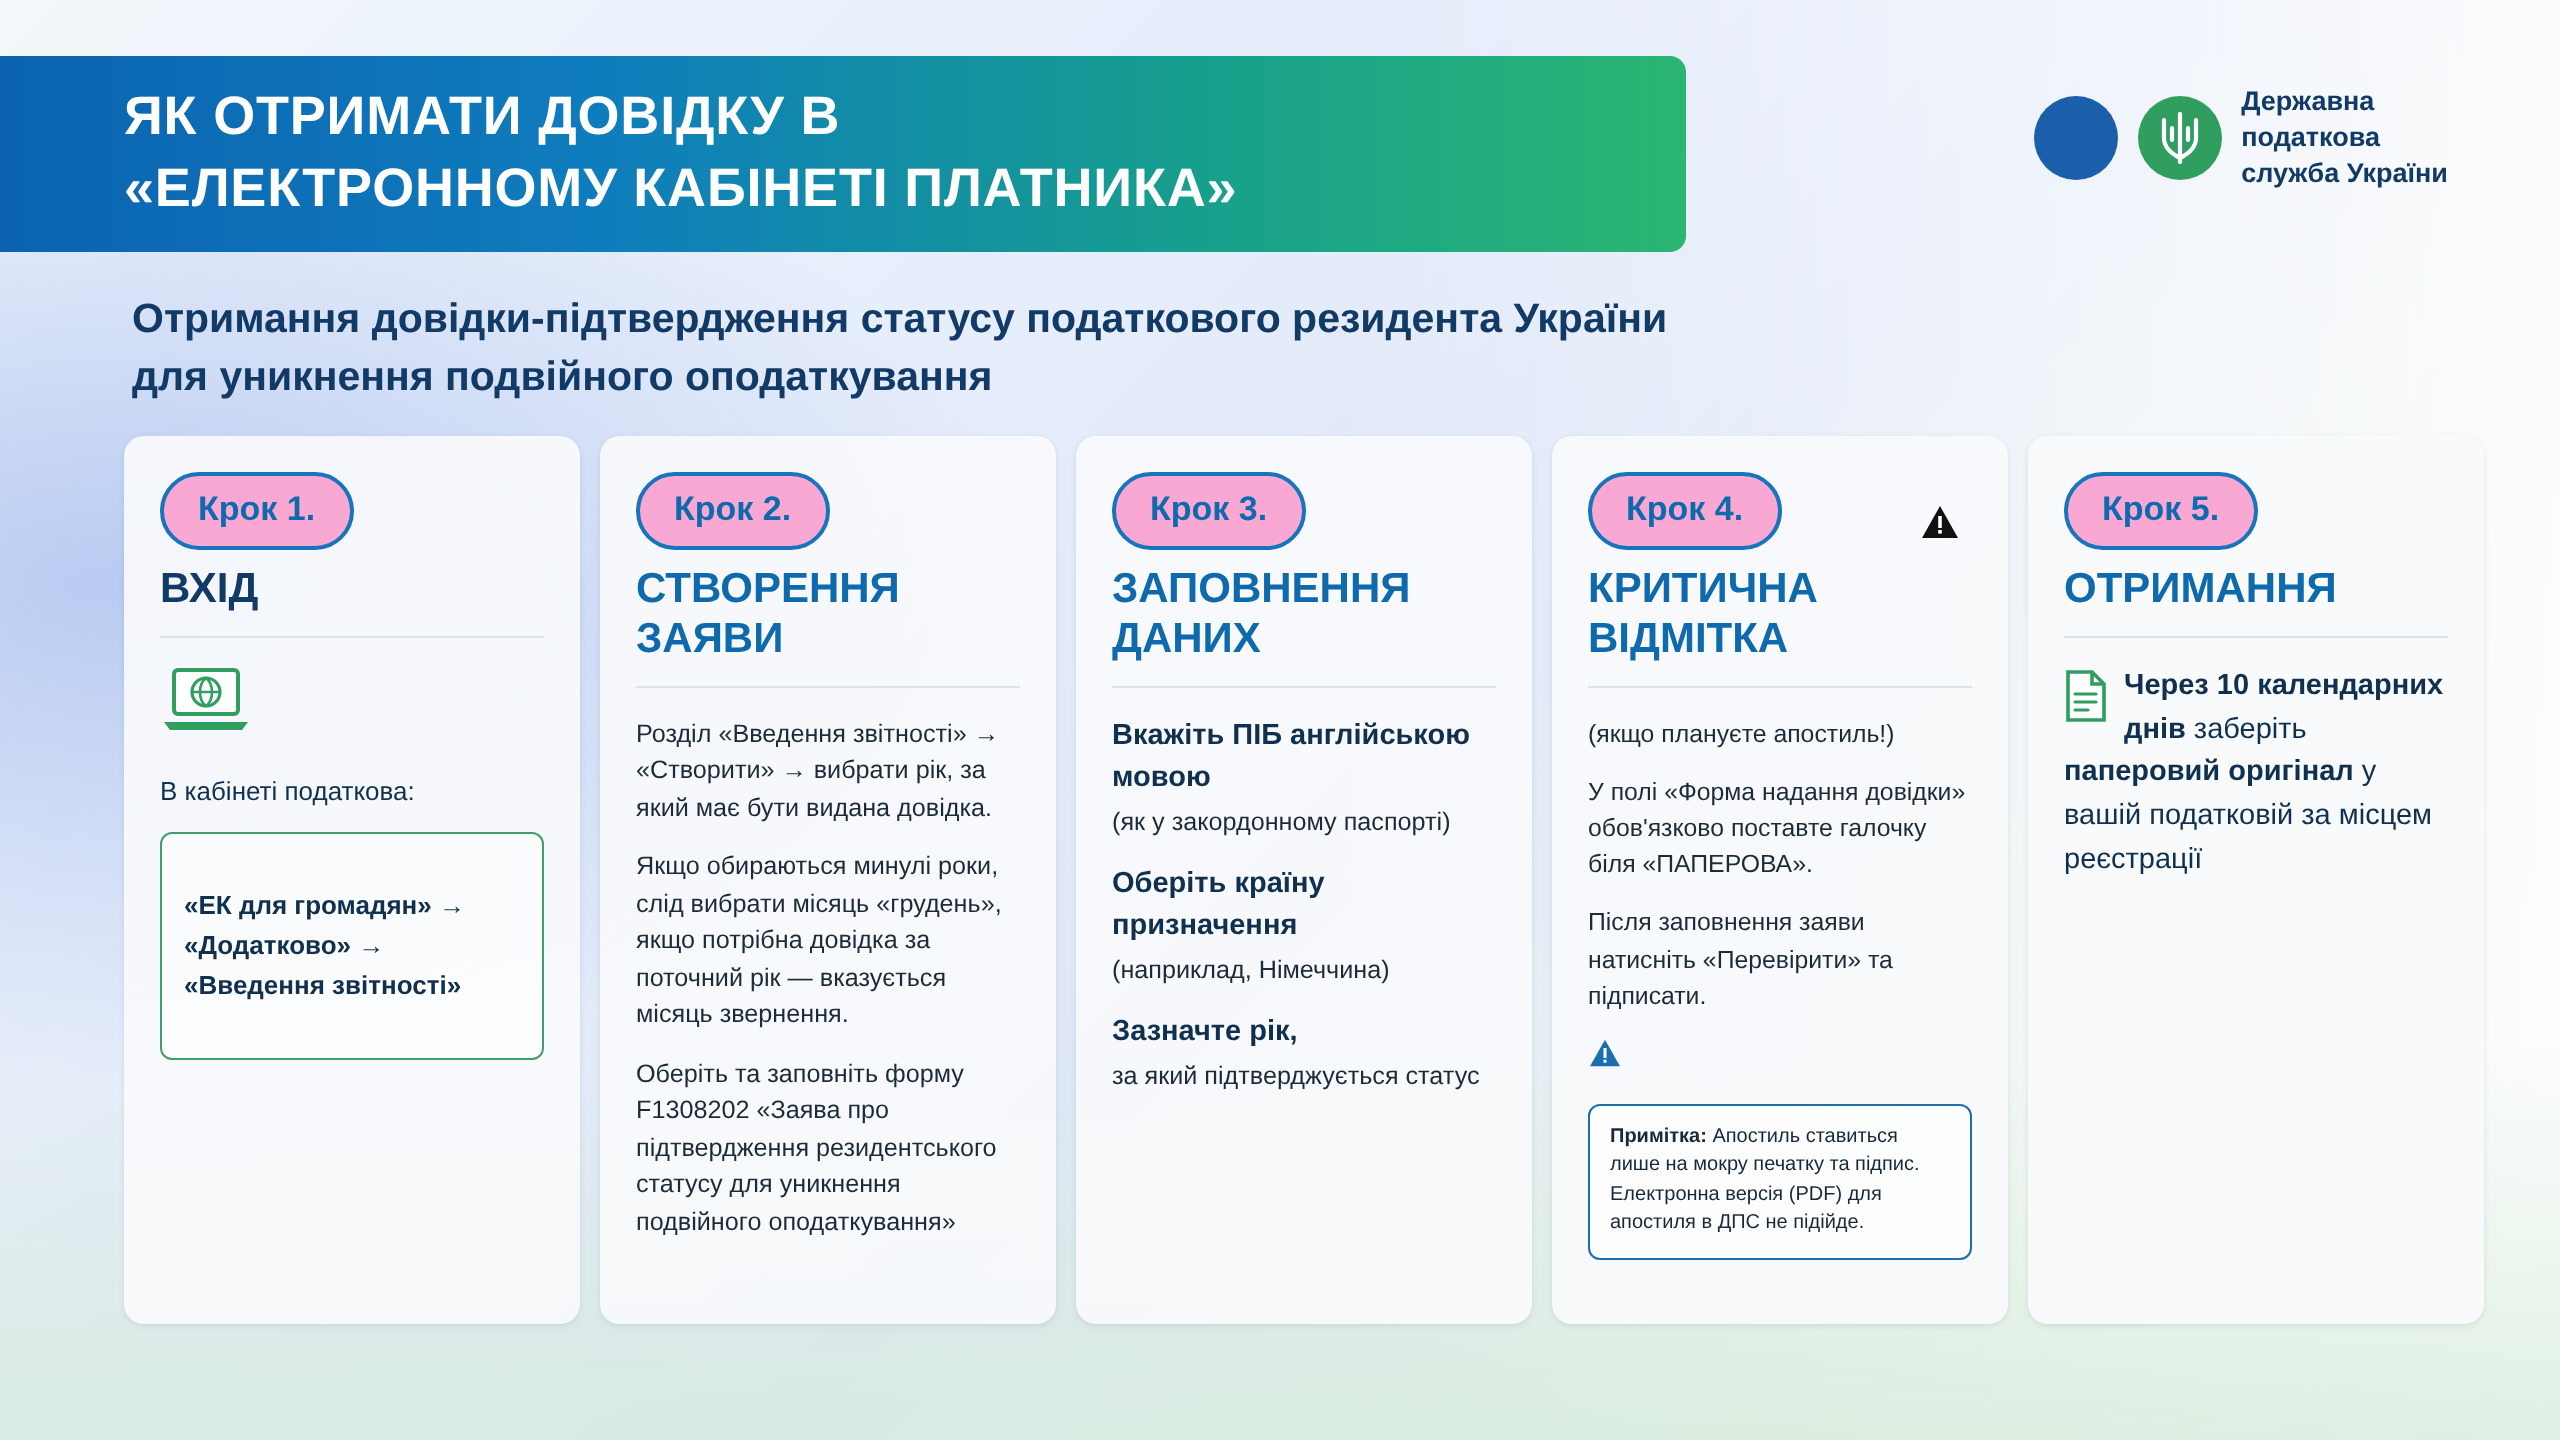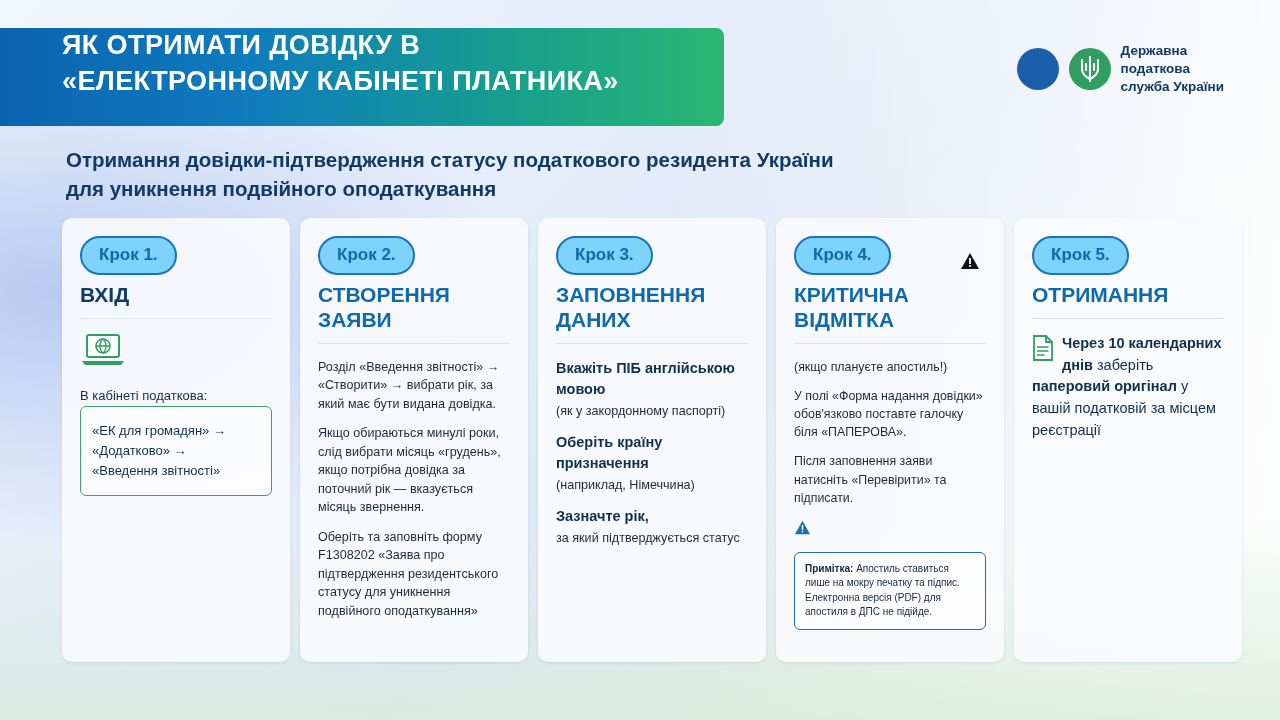--- a/index.html
+++ b/index.html
@@ -24,24 +24,24 @@
     pointer-events: none;
   }
   .wash-white {
     position: absolute; right: 0; top: 0; width: 620px; height: 720px;
     background: linear-gradient(270deg, rgba(255,255,255,.85), rgba(255,255,255,0));
     pointer-events: none;
   }
 
   
   .header {
-    position: absolute; left: 0; top: 28px; width: 724px; height: 98px;
+    position: absolute; left: 0; top: 28px; width: 843px; height: 98px;
     background: linear-gradient(90deg, #0b63b0 0%, #0f7cbd 35%, #17a08c 72%, #2bb673 100%);
     border-radius: 0 8px 8px 0;
-    padding: 0 30px 0 62px;
+    padding: 13px 30px 0 62px;
     color: #fff;
   }
   .header h1 {
     font-size: 27px; font-weight: bold; line-height: 1.33; letter-spacing: .4px;
     text-transform: uppercase;
   }
   .header h1 .l2 { display: block; }
 
   .logo {
     position: absolute; right: 56px; top: 42px;
@@ -80,21 +80,21 @@
   .card.c1 { height: 444px; }
   .card.c2 { height: 444px; }
   .card.c3 { height: 444px; }
   .card.c4 { height: 444px; }
   .card.c5 { height: 444px; }
 
   .step-pill {
     display: inline-block;
     border: 2px solid #1774bd; border-radius: 20px;
     color: #0f6aad; font-weight: bold; font-size: 17px;
-    padding: 7px 17px 8px; background: #7dd3fc;
+    padding: 7px 17px 8px; background: #f9a8d4;
   }
   .card-title {
     margin-top: 8px; color: #0f6aad; font-weight: bold;
     font-size: 21px; line-height: 1.18; text-transform: uppercase;
     padding-bottom: 10px;
     border-bottom: 1px solid #dbe3ea;
   }
   .card-title.dark { color: #123a66; }
 
   .body { margin-top: 14px; font-size: 12.6px; color: #1c2b3a; line-height: 1.47; }
@@ -103,22 +103,22 @@
   .body .lg { font-size: 14.5px; font-weight: bold; color: #10304f; }
   .body .link { color: #1b8fc7; text-decoration: underline; }
 
   
   .c1 .body { font-size: 14px; line-height: 1.45; color: #10304f; }
   .laptop-icon { margin: 10px 0 14px; }
   .kabinet-note {
     margin-top: 6px; font-size: 13px; color: #10304f; line-height: 1.5;
   }
   .green-box {
-    margin-top: 0; border: 1.5px solid #41a06a; border-radius: 6px;
-    padding: 14px 11px; font-size: 13px; font-weight: normal; color: #10304f;
+    margin-top: 10px; border: 1.5px solid #41a06a; border-radius: 6px;
+    padding: 26px 11px; font-size: 13px; font-weight: bold; color: #10304f;
     line-height: 1.55; background: rgba(255,255,255,.6);
   }
 
   
   .c3 .body .lg { display: block; margin-bottom: 2px; }
 
   
   .warn-top {
     position: absolute; right: 24px; top: 34px; font-size: 20px; color: #111;
   }

